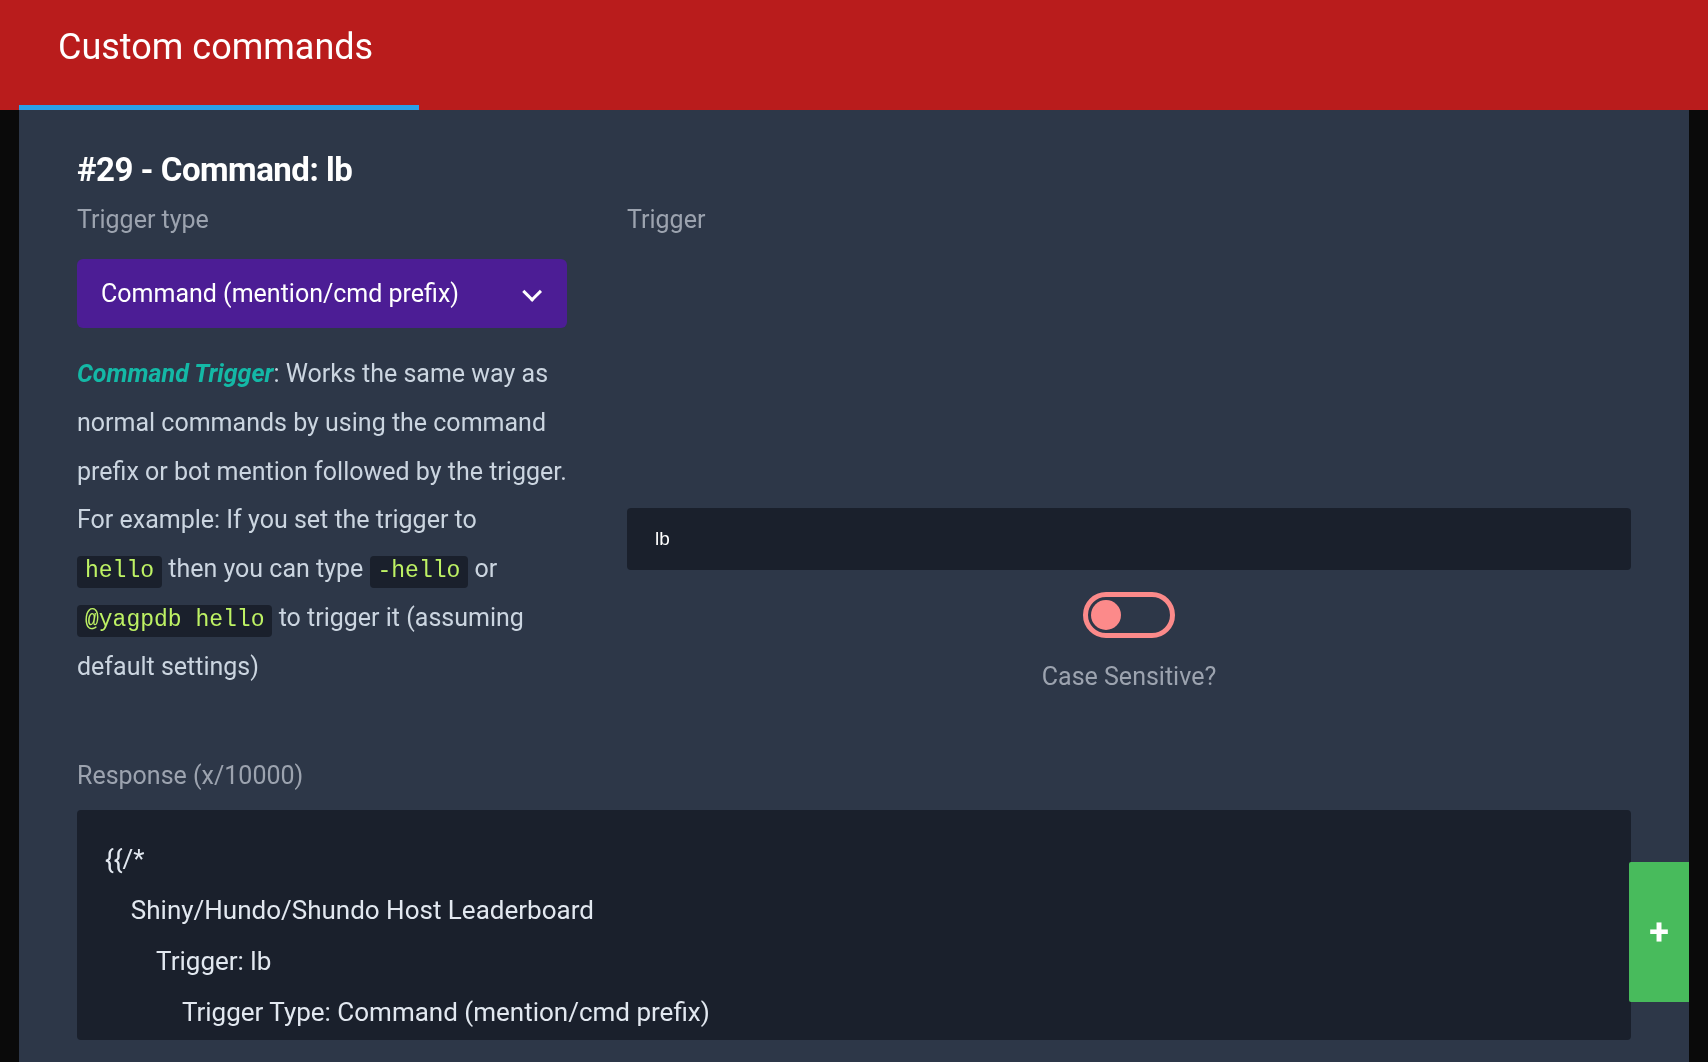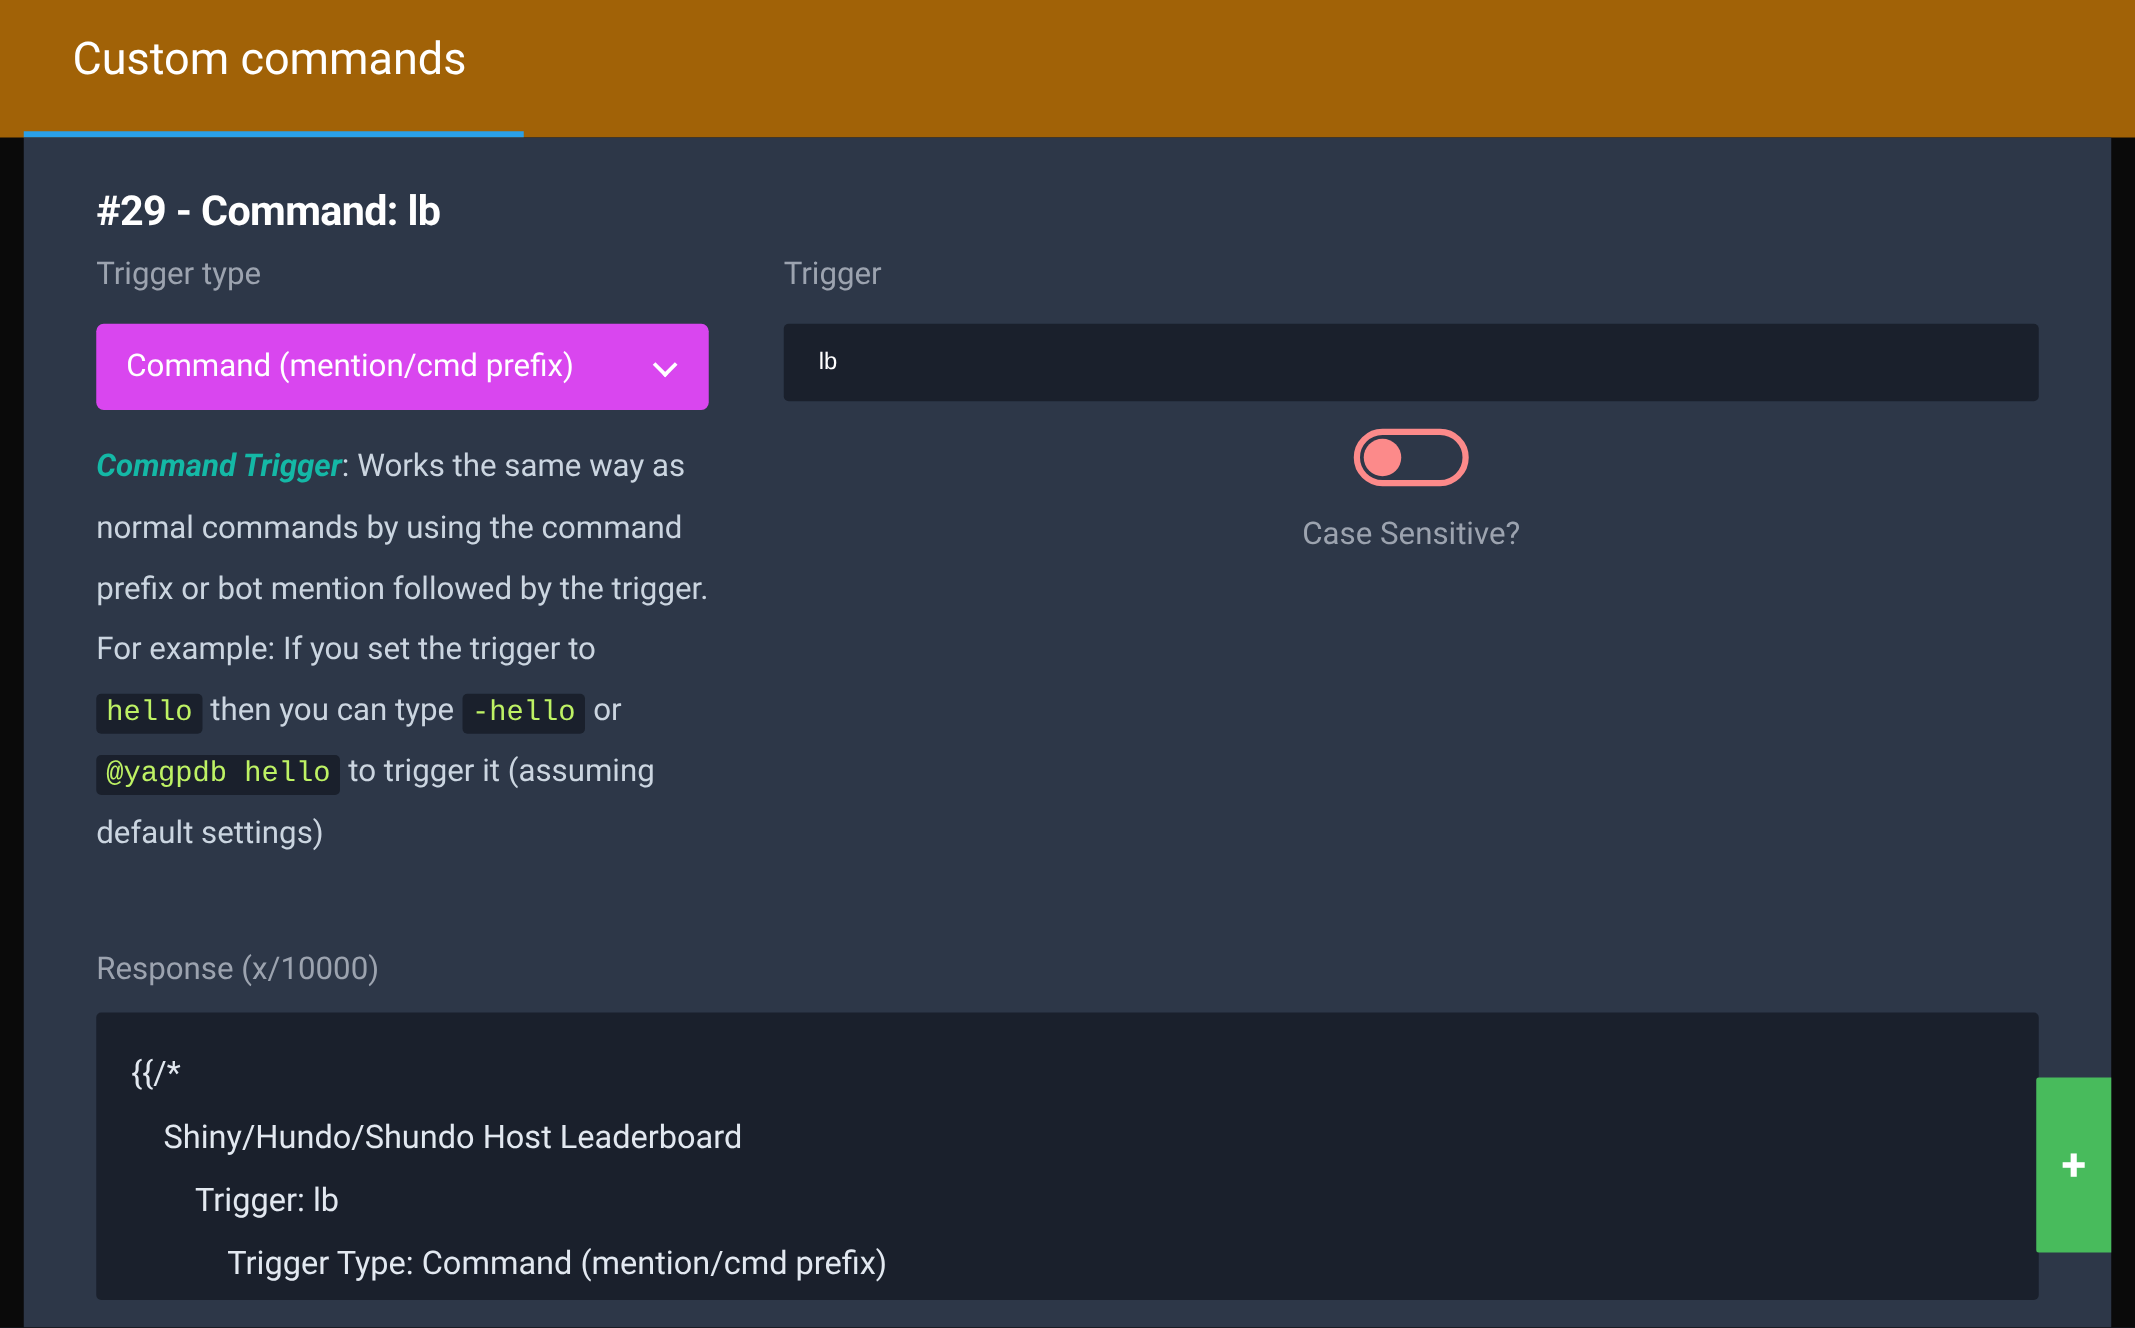--- a/index.html
+++ b/index.html
@@ -5,21 +5,21 @@
   * { box-sizing: border-box; margin: 0; padding: 0; }
   html, body {
     width: 1708px;
     height: 1062px;
     background: #0a0a0a;
     font-family: -apple-system, BlinkMacSystemFont, "Segoe UI", Roboto, "Helvetica Neue", Arial, sans-serif;
     color: #e5e7eb;
     overflow: hidden;
   }
   .header {
-    background: #a16207;
+    background: #b91c1c;
     padding: 26px 0 0 58px;
     height: 110px;
     position: relative;
   }
   .header-title {
     font-size: 36px;
     font-weight: 400;
     color: #fff;
   }
   .tab-underline {
@@ -40,31 +40,32 @@
   .command-heading {
     font-size: 33px;
     font-weight: 700;
     color: #fff;
     margin-bottom: 16px;
     letter-spacing: -0.5px;
   }
   .row {
     display: flex;
     gap: 60px;
+    align-items: flex-end;
   }
   .col-left { width: 490px; flex-shrink: 0; }
   .col-right { flex: 1; padding-right: 0; }
   .field-label {
     font-size: 25px;
     color: #9ca3af;
     margin-bottom: 25px;
     font-weight: 400;
   }
   .select-box {
-    background: #d946ef;
+    background: #4c1d95;
     border-radius: 6px;
     padding: 20px 24px;
     font-size: 25px;
     color: #fff;
     display: flex;
     align-items: center;
     justify-content: space-between;
     cursor: pointer;
     width: 490px;
   }

